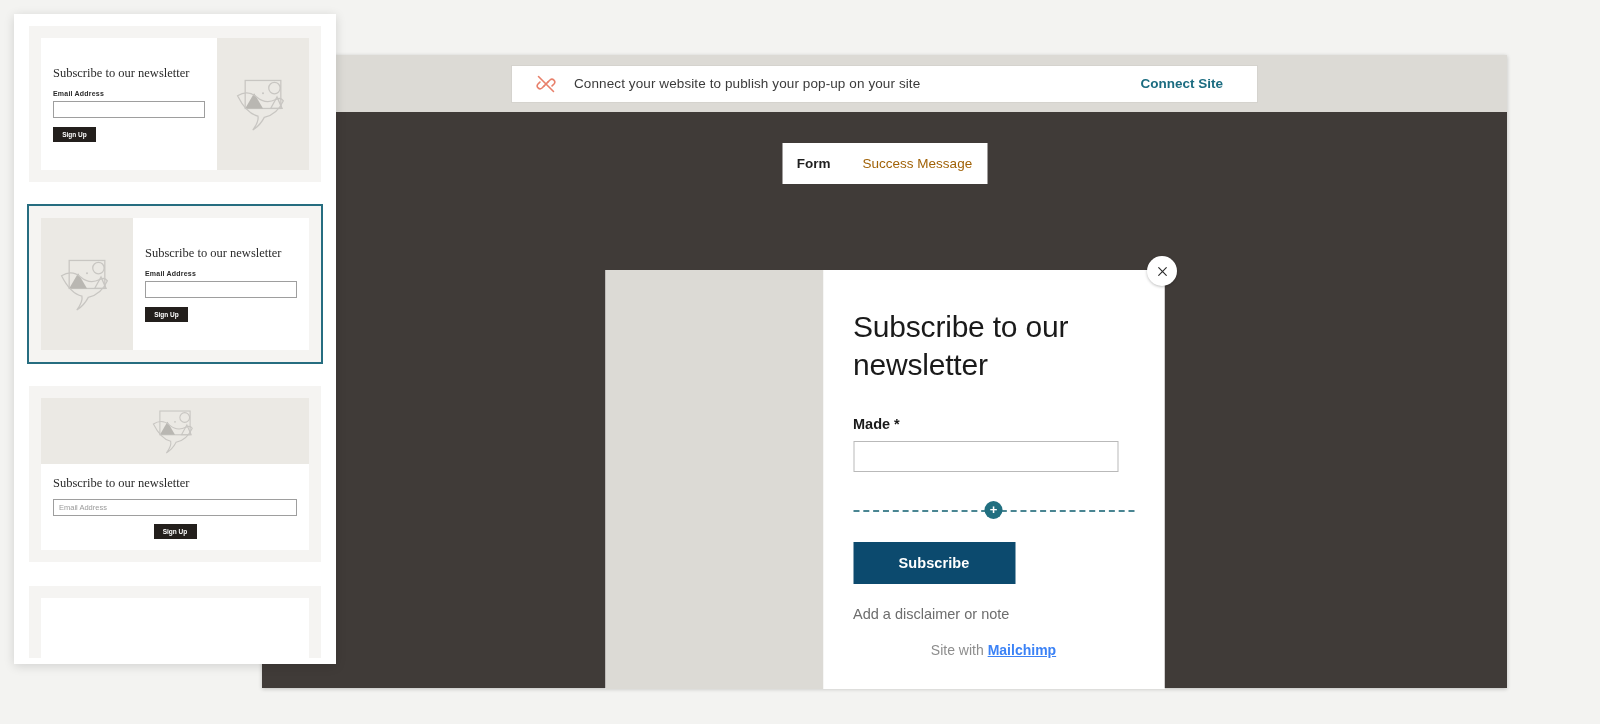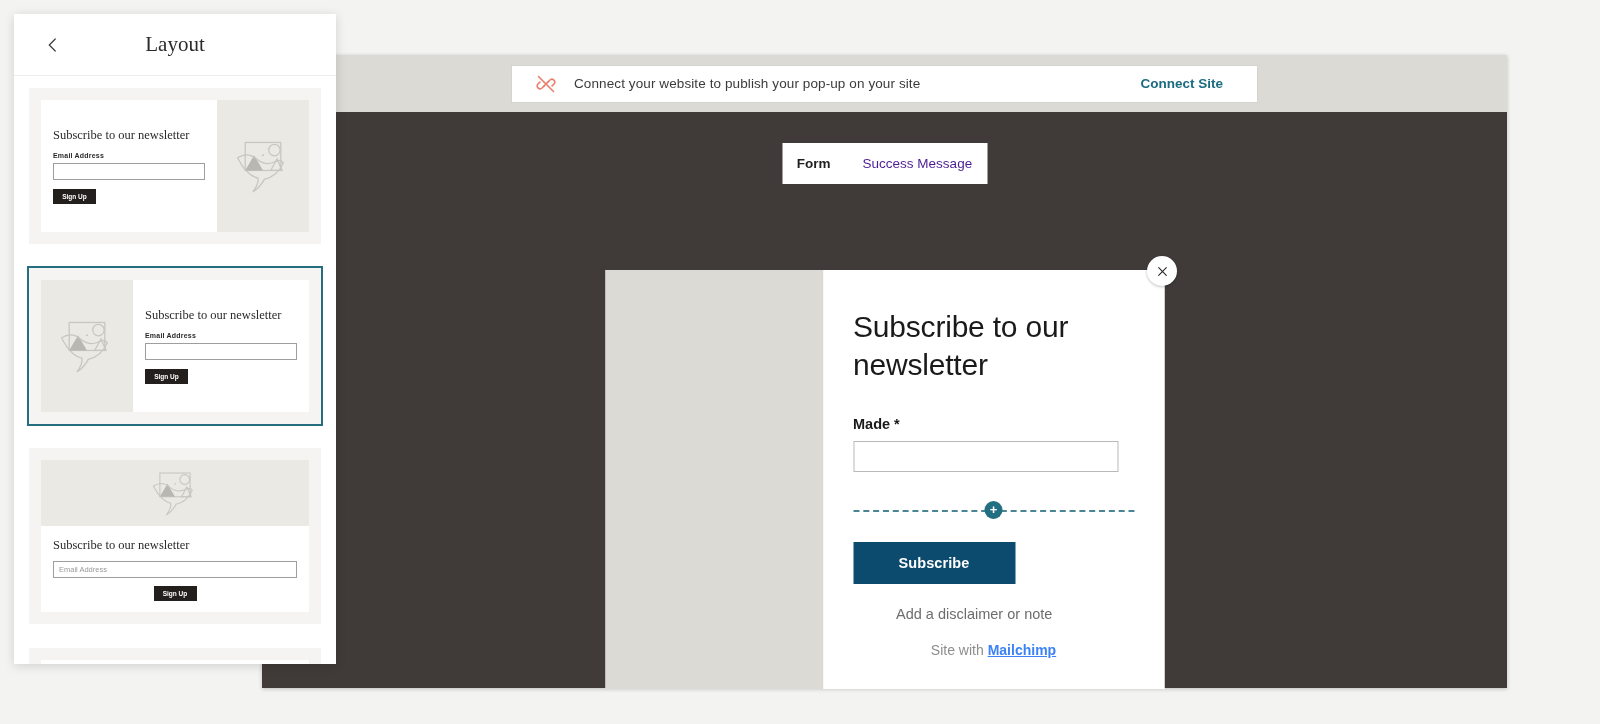--- a/index.html
+++ b/index.html
@@ -40,21 +40,21 @@
     position: absolute; left: 0; top: 57px; width: 100%; height: 576px;
     background: #403b38;
   }
 
   
   .tabs {
     position: absolute; left: 50%; transform: translateX(-50%); top: 31px;
     height: 41px; width: 205px; background: #fff;
     display: flex; align-items: center; justify-content: center; gap: 32px;
   }
-  .tab { font-size: 13.5px; color: #4c1d95; cursor: pointer; }
+  .tab { font-size: 13.5px; color: #a16207; cursor: pointer; }
   .tab.active { color: #1f1f1f; font-weight: 700; }
 
   
   .popup {
     position: absolute; left: 50%; transform: translateX(-50%); top: 158px;
     width: 559px; height: 419px; display: flex;
     background: #fff;
   }
   .popup-img {
     width: 232px; height: 100%; background: #dcdad5;
@@ -88,21 +88,21 @@
     color: #fff; font-size: 13px; line-height: 17px; text-align: center;
     cursor: pointer; font-weight: 700;
   }
   .subscribe-btn {
     margin-top: 22px; width: 162px; height: 42px; background: #0c4a6e;
     color: #fff; font-size: 14.5px; font-weight: 700;
     display: flex; align-items: center; justify-content: center;
     border: none; cursor: pointer; letter-spacing: .1px;
   }
   .disclaimer {
-    margin-top: 22px; font-size: 14.5px; color: #6d6d6d; margin-left: 43px;
+    margin-top: 22px; font-size: 14.5px; color: #6d6d6d;
   }
   .made-with {
     margin-top: 20px; font-size: 14px; color: #8d8d8d; text-align: center;
     width: 281px;
   }
   .made-with b { color: #3b82f6; text-decoration: underline; font-weight: 700; }
 
   .close-btn {
     position: absolute; width: 30px; height: 30px; border-radius: 50%;
     background: #fff; top: 144px; right: 330px;
@@ -226,28 +226,20 @@
       <div class="close-btn">
         <svg viewBox="0 0 24 24" width="13" height="13" stroke="#2a2a2a" stroke-width="2.1" stroke-linecap="round">
           <path d="M5 5 L19 19 M19 5 L5 19"></path>
         </svg>
       </div>
 
     </div>
   </div>
 
   <div class="sidebar">
-    <div class="sidebar-header">
-      <span class="back-arrow">
-        <svg viewBox="0 0 24 24" width="18" height="18" fill="none" stroke="#3b3b3b" stroke-width="1.6" stroke-linecap="round" stroke-linejoin="round">
-          <path d="M15 4 L7 12 L15 20"></path>
-        </svg>
-      </span>
-      <div class="sidebar-title">Layout</div>
-    </div>
 
     <div class="layout-list">
 
       <div class="layout-card">
         <div class="layout-card-inner">
           <div class="mini">
             <div class="mini-form" style="flex:1;">
               <div class="mini-title">Subscribe to our newsletter</div>
               <div class="mini-label">Email Address</div>
               <div class="mini-input"></div>

